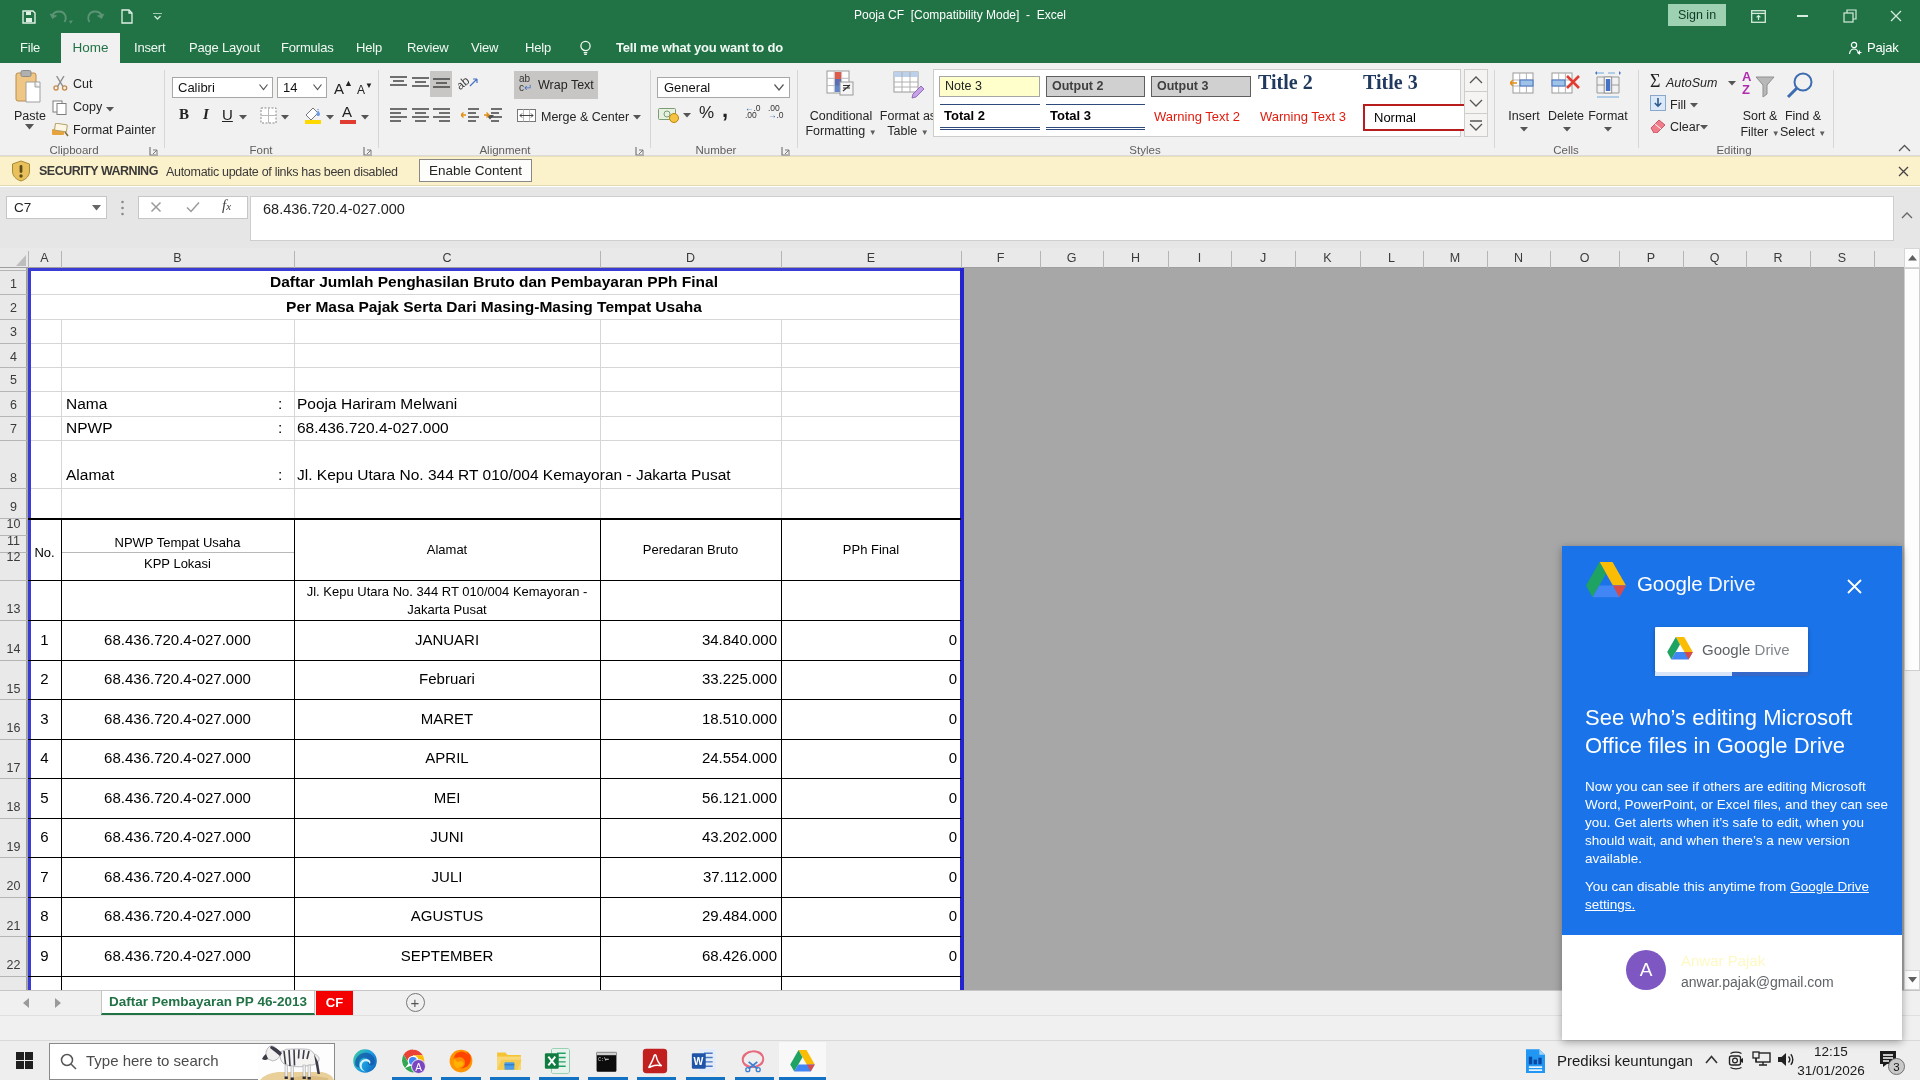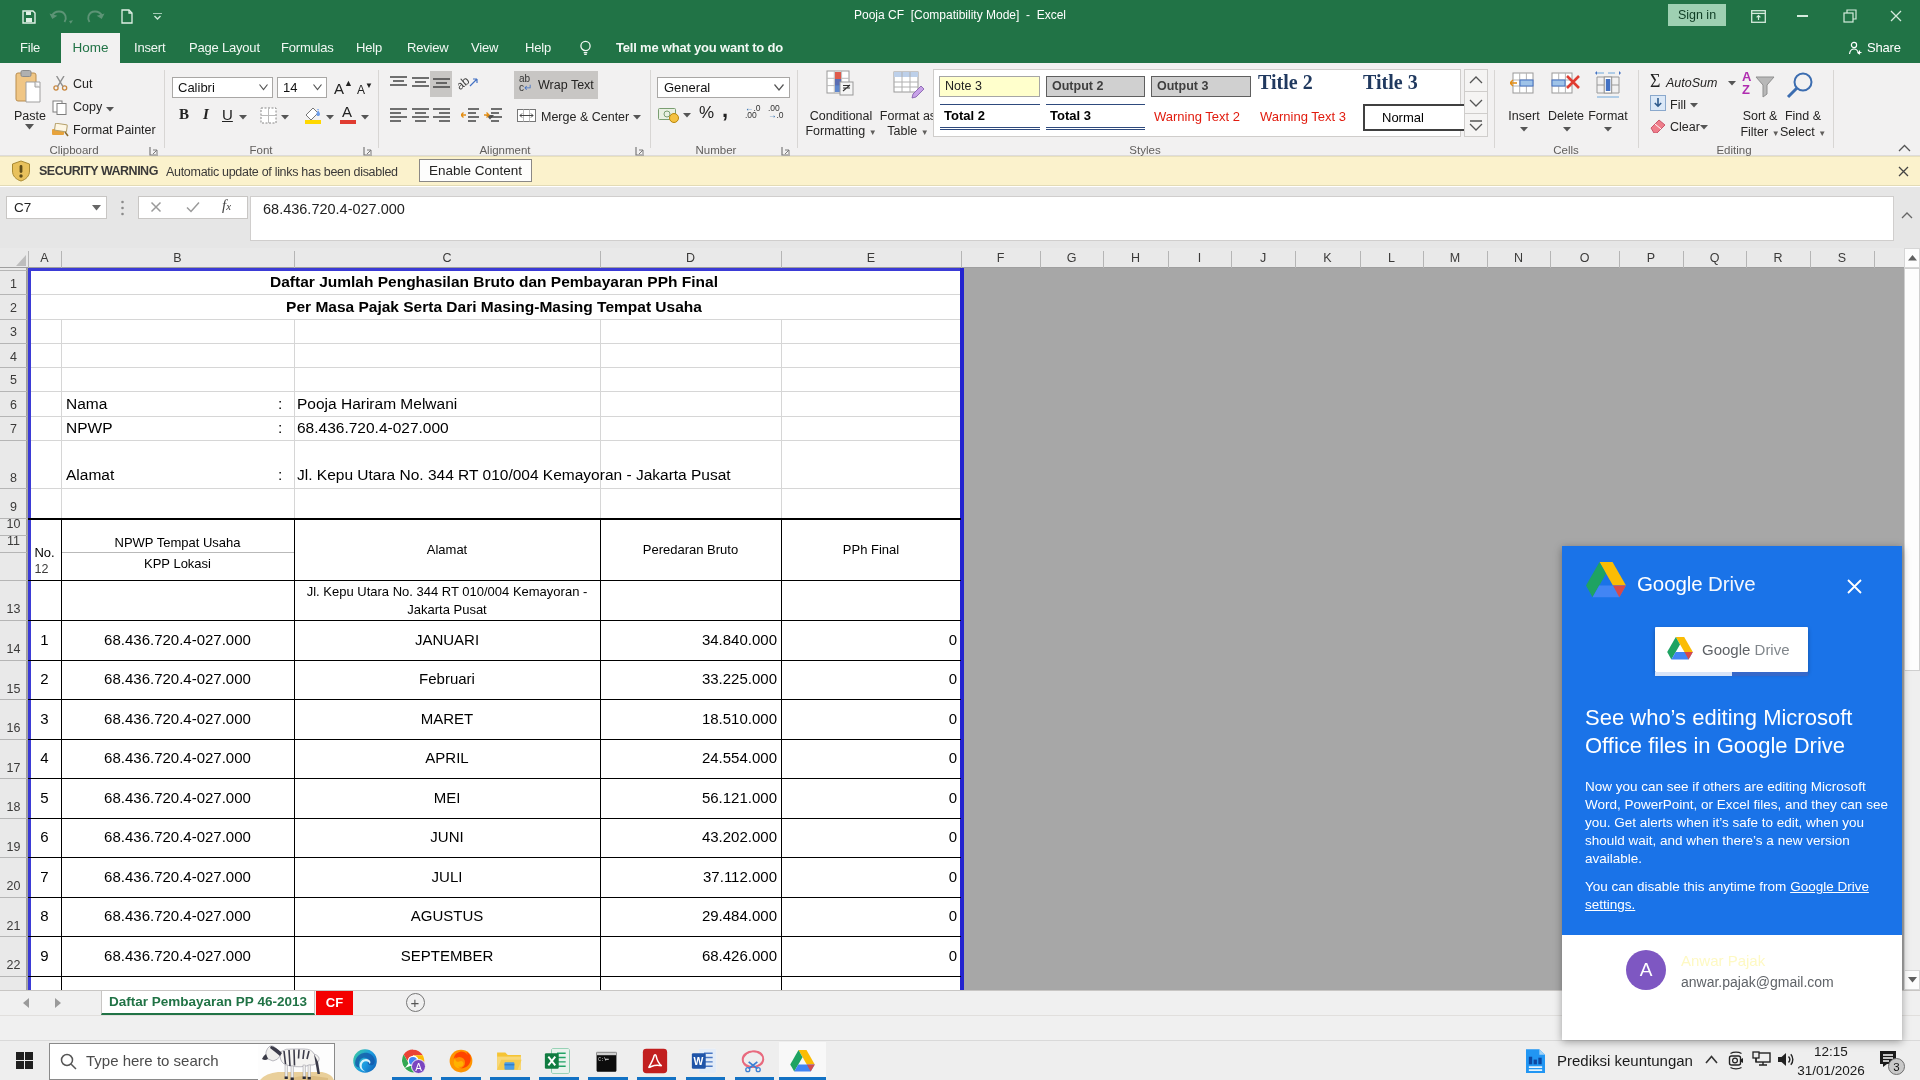--- a/index.html
+++ b/index.html
@@ -96,21 +96,21 @@
   <svg class="abs" style="left:578px;top:8px" width="15" height="16" viewBox="0 0 15 16">
       <circle cx="7.5" cy="6" r="4.6" fill="none" stroke="#f0f7f2" stroke-width="1.3"></circle>
       <path d="M5.7 12.6h3.6M6.2 14.4h2.6" stroke="#f0f7f2" stroke-width="1.2"></path>
     </svg>
   <div class="abs tabtxt" style="left:604px;font-weight:600;margin-left:12px;">Tell me what you want to do</div>
   <svg class="abs" style="left:1848px;top:9px" width="15" height="14" viewBox="0 0 15 14">
       <circle cx="6" cy="4" r="2.6" fill="none" stroke="#fff" stroke-width="1.2"></circle>
       <path d="M1.5 13c.5-3.5 2.2-5 4.5-5s4 1.5 4.5 5" fill="none" stroke="#fff" stroke-width="1.2"></path>
       <path d="M11.5 9.5v4M9.5 11.5h4" stroke="#fff" stroke-width="1.2"></path>
     </svg>
-  <div class="abs tabtxt" style="left:1867px;font-weight:400;color:#fff;">Share</div>
+  <div class="abs tabtxt" style="left:1867px;font-weight:400;color:#fff;">Pajak</div>
 </div>
 <div class="abs" id="ribbon">
   <div class="rsep" style="left:164px"></div>
     <div class="rsep" style="left:378px"></div>
     <div class="rsep" style="left:650px"></div>
     <div class="rsep" style="left:797px"></div>
     <div class="rsep" style="left:1494px"></div>
     <div class="rsep" style="left:1638px"></div>
     <div class="rsep" style="left:1833px"></div>
   <div class="glabel" style="left:14px">Clipboard</div>
@@ -288,21 +288,21 @@
   <div class="abs" style="left:933px;top:6px;width:528px;height:68px;background:#fff;border:1px solid #cfcdcb;"></div>
   <div class="abs" style="left:939px;top:13px;width:101px;height:21px;background:#ffffcc;border:1px solid #a6a6a6;font-size:12.5px;color:#222;line-height:19px;padding-left:5px;">Note 3</div>
   <div class="abs" style="left:1046px;top:13px;width:99px;height:21px;background:#d0d0d0;border:1px solid #5f5f5f;font-size:12.5px;font-weight:700;color:#3f3f3f;line-height:19px;padding-left:5px;">Output 2</div>
   <div class="abs" style="left:1151px;top:13px;width:100px;height:21px;background:#d0d0d0;border:1px solid #5f5f5f;font-size:12.5px;font-weight:700;color:#3f3f3f;line-height:19px;padding-left:5px;">Output 3</div>
   <div class="abs" style="left:1258px;top:8px;font-size:20px;font-weight:700;color:#20395f;font-family:'Liberation Serif',serif;">Title 2</div>
   <div class="abs" style="left:1363px;top:8px;font-size:20px;font-weight:700;color:#20395f;font-family:'Liberation Serif',serif;">Title 3</div>
   <div class="abs" style="left:940px;top:41px;width:100px;height:26px;border-top:1.5px solid #2e4a7d;border-bottom:3px double #2e4a7d;font-size:13px;font-weight:700;color:#000;line-height:22px;padding-left:4px;">Total 2</div>
   <div class="abs" style="left:1046px;top:41px;width:99px;height:26px;border-top:1.5px solid #2e4a7d;border-bottom:3px double #2e4a7d;font-size:13px;font-weight:700;color:#000;line-height:22px;padding-left:4px;">Total 3</div>
   <div class="abs" style="left:1154px;top:46px;font-size:13px;color:#e11b0e;">Warning Text 2</div>
   <div class="abs" style="left:1260px;top:46px;font-size:13px;color:#e11b0e;">Warning Text 3</div>
-  <div class="abs" style="left:1363px;top:41px;width:104px;height:27px;background:#fff;border:2px solid #404040;font-size:13px;color:#000;line-height:23px;padding-left:17px;">Normal</div>
+  <div class="abs" style="left:1363px;top:41px;width:104px;height:27px;background:#fff;border:2px solid #b91c1c;font-size:13px;color:#000;line-height:23px;padding-left:9px;">Normal</div>
   <div class="abs" style="left:1464px;top:6px;width:24px;height:23px;background:#f5f4f3;border:1px solid #cfcdcb;"></div>
   <div class="abs" style="left:1464px;top:28px;width:24px;height:23px;background:#f5f4f3;border:1px solid #cfcdcb;"></div>
   <div class="abs" style="left:1464px;top:50px;width:24px;height:24px;background:#f5f4f3;border:1px solid #cfcdcb;"></div>
   <svg class="abs" style="left:1469px;top:13px" width="14" height="9" viewBox="0 0 14 9">
       <path d="M1 7 7 1l6 6" fill="none" stroke="#555" stroke-width="1.3"></path>
     </svg>
   <svg class="abs" style="left:1469px;top:36px" width="14" height="9" viewBox="0 0 14 9">
       <path d="M1 1l6 6 6-6" fill="none" stroke="#555" stroke-width="1.3"></path>
     </svg>
   <svg class="abs" style="left:1469px;top:57px" width="14" height="11" viewBox="0 0 14 11">
@@ -490,21 +490,21 @@
 <div class="rowhdr" style="top:167.5px;height:24.0px;line-height:27.0px;">7</div>
 <div class="abs" style="left:0;top:191.5px;width:27px;height:1px;background:#b5b5b5;"></div>
 <div class="rowhdr" style="top:191.5px;height:48.5px;line-height:76.0px;">8</div>
 <div class="abs" style="left:0;top:240px;width:27px;height:1px;background:#b5b5b5;"></div>
 <div class="rowhdr" style="top:240px;height:30px;line-height:39px;">9</div>
 <div class="abs" style="left:0;top:270px;width:27px;height:1px;background:#b5b5b5;"></div>
 <div class="rowhdr" style="top:270px;height:17px;line-height:13px;">10</div>
 <div class="abs" style="left:0;top:287px;width:27px;height:1px;background:#b5b5b5;"></div>
 <div class="rowhdr" style="top:287px;height:17px;line-height:13px;">11</div>
 <div class="abs" style="left:0;top:304px;width:27px;height:1px;background:#b5b5b5;"></div>
-<div class="rowhdr" style="top:304px;height:28px;line-height:35px;margin-left:28px;">12</div>
+<div class="rowhdr" style="top:292px;height:28px;line-height:35px;">12</div>
 <div class="abs" style="left:0;top:332px;width:27px;height:1px;background:#b5b5b5;"></div>
 <div class="rowhdr" style="top:332px;height:40px;line-height:59px;">13</div>
 <div class="abs" style="left:0;top:372px;width:27px;height:1px;background:#b5b5b5;"></div>
 <div class="rowhdr" style="top:372px;height:39.5px;line-height:58.0px;">14</div>
 <div class="abs" style="left:0;top:411.5px;width:27px;height:1px;background:#b5b5b5;"></div>
 <div class="rowhdr" style="top:411.5px;height:39.5px;line-height:58.0px;">15</div>
 <div class="abs" style="left:0;top:451px;width:27px;height:1px;background:#b5b5b5;"></div>
 <div class="rowhdr" style="top:451px;height:39.5px;line-height:58.0px;">16</div>
 <div class="abs" style="left:0;top:490.5px;width:27px;height:1px;background:#b5b5b5;"></div>
 <div class="rowhdr" style="top:490.5px;height:39.5px;line-height:58.0px;">17</div>

